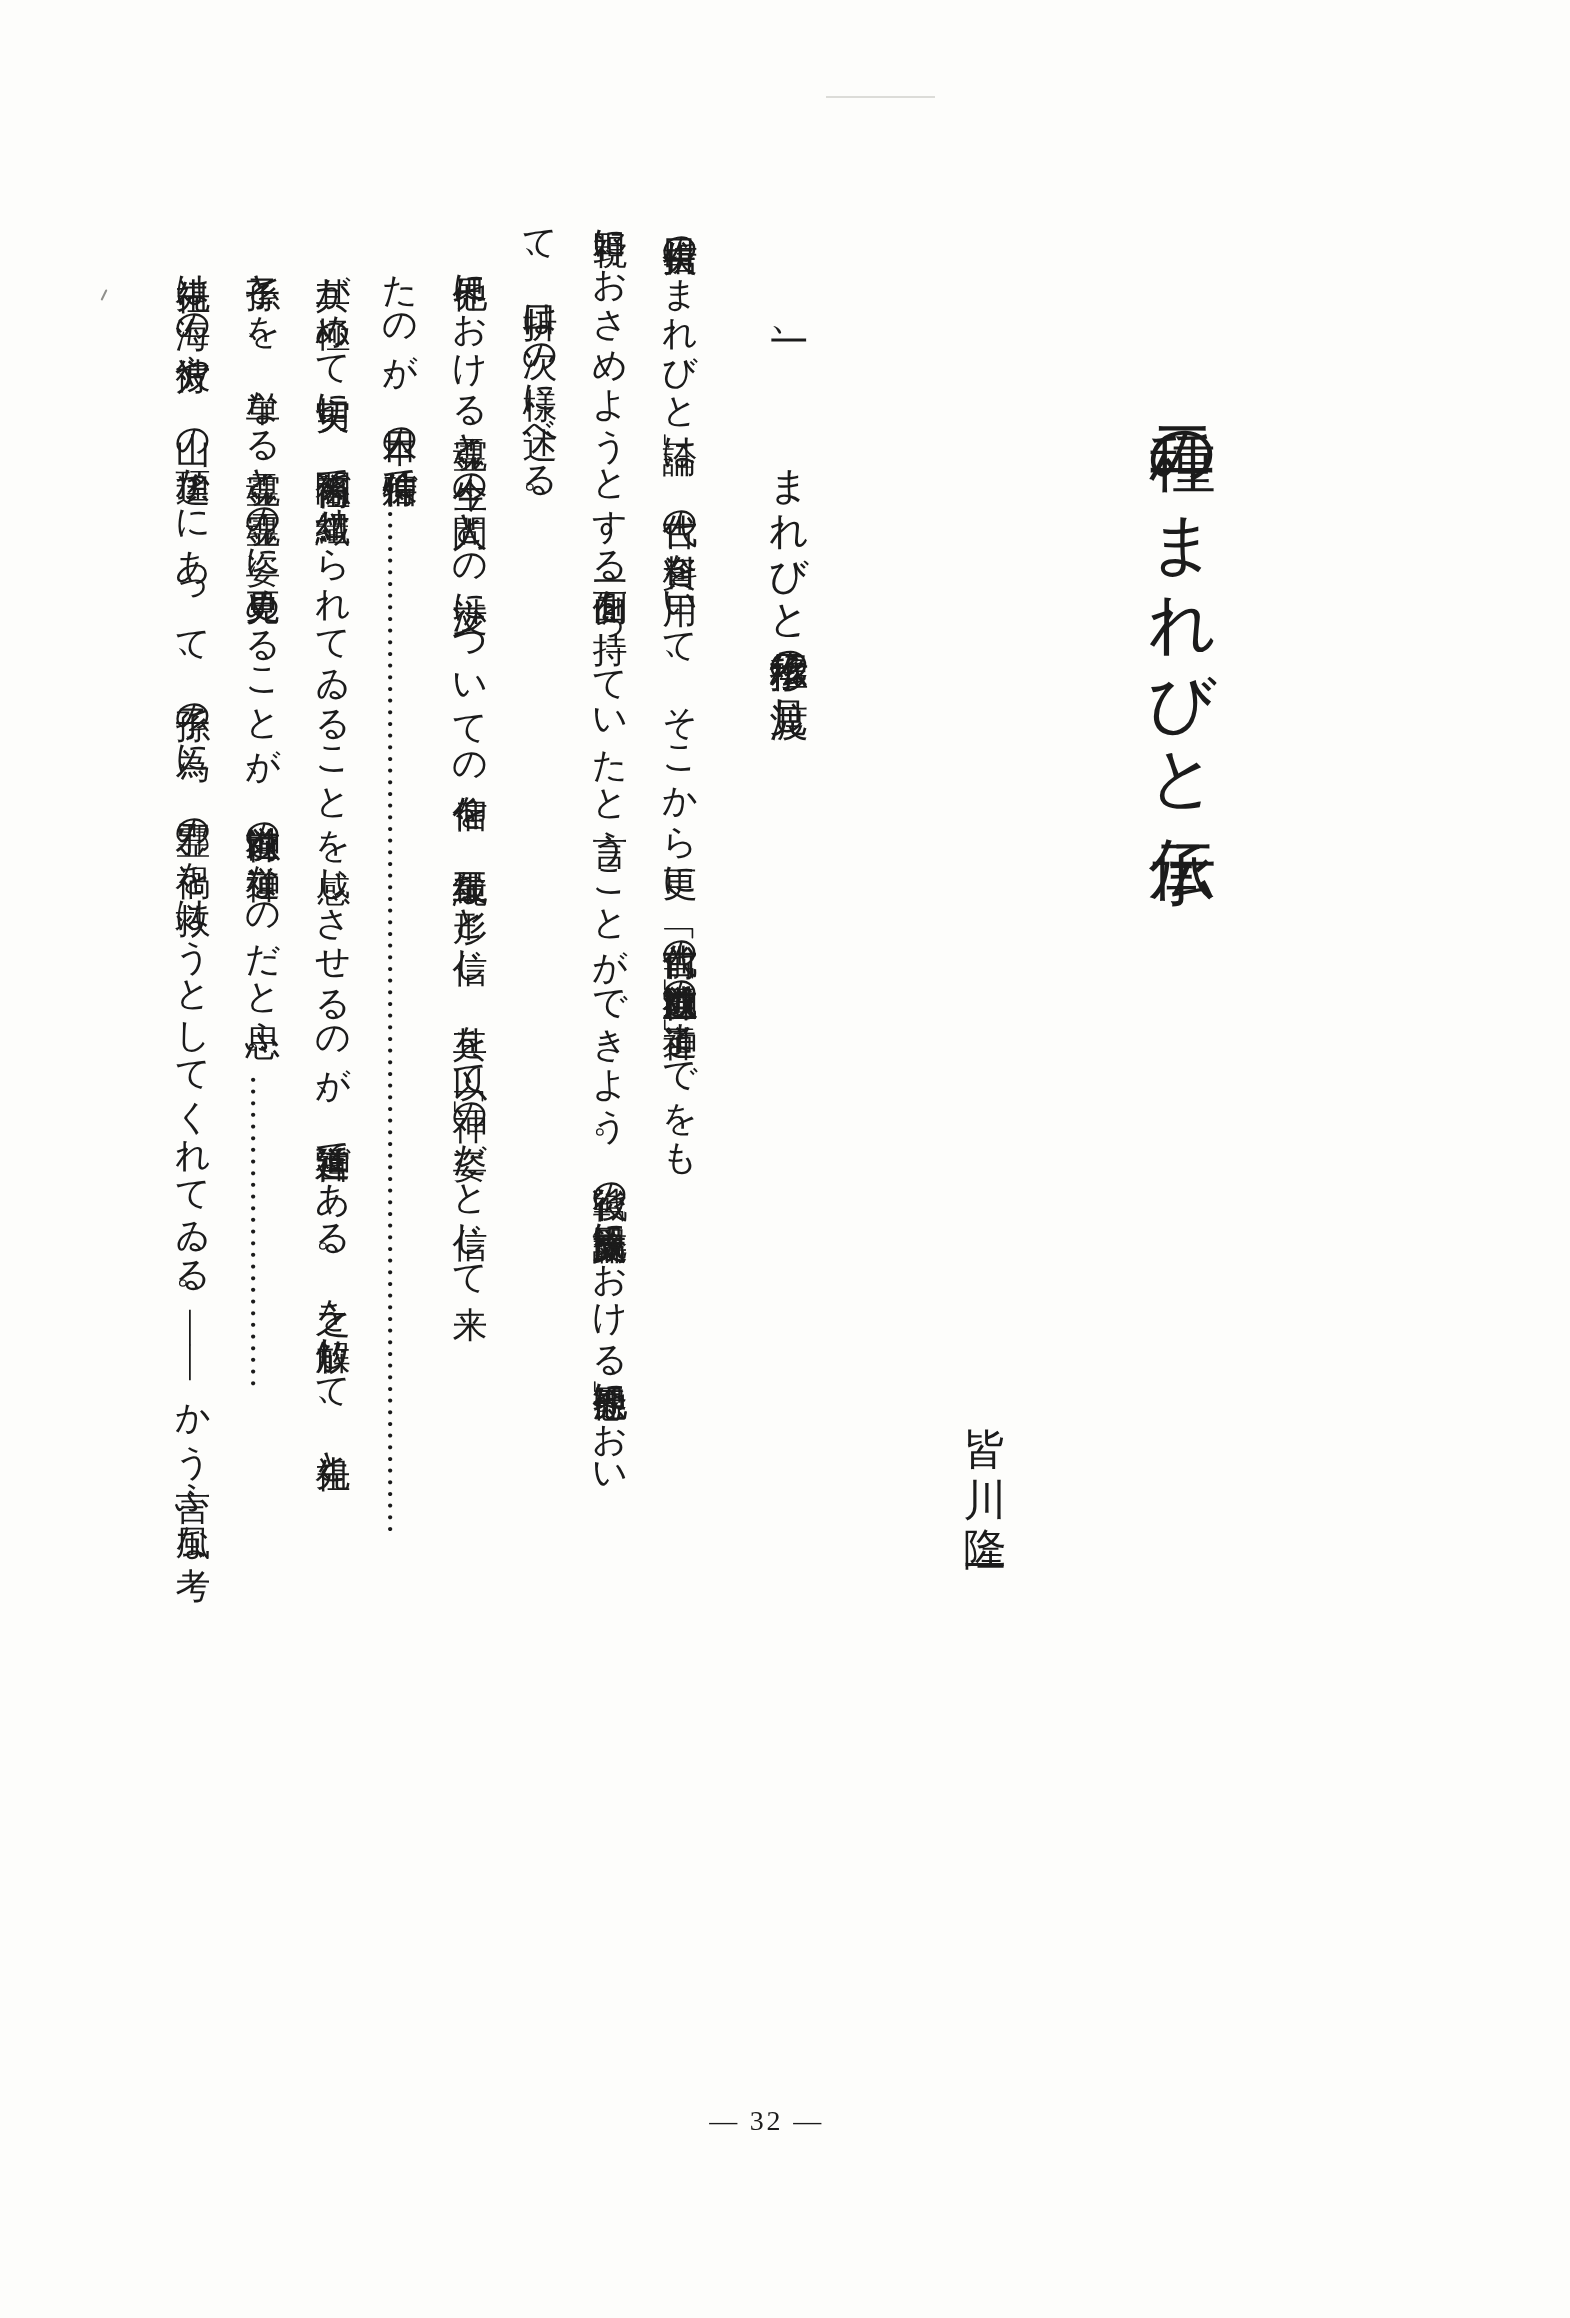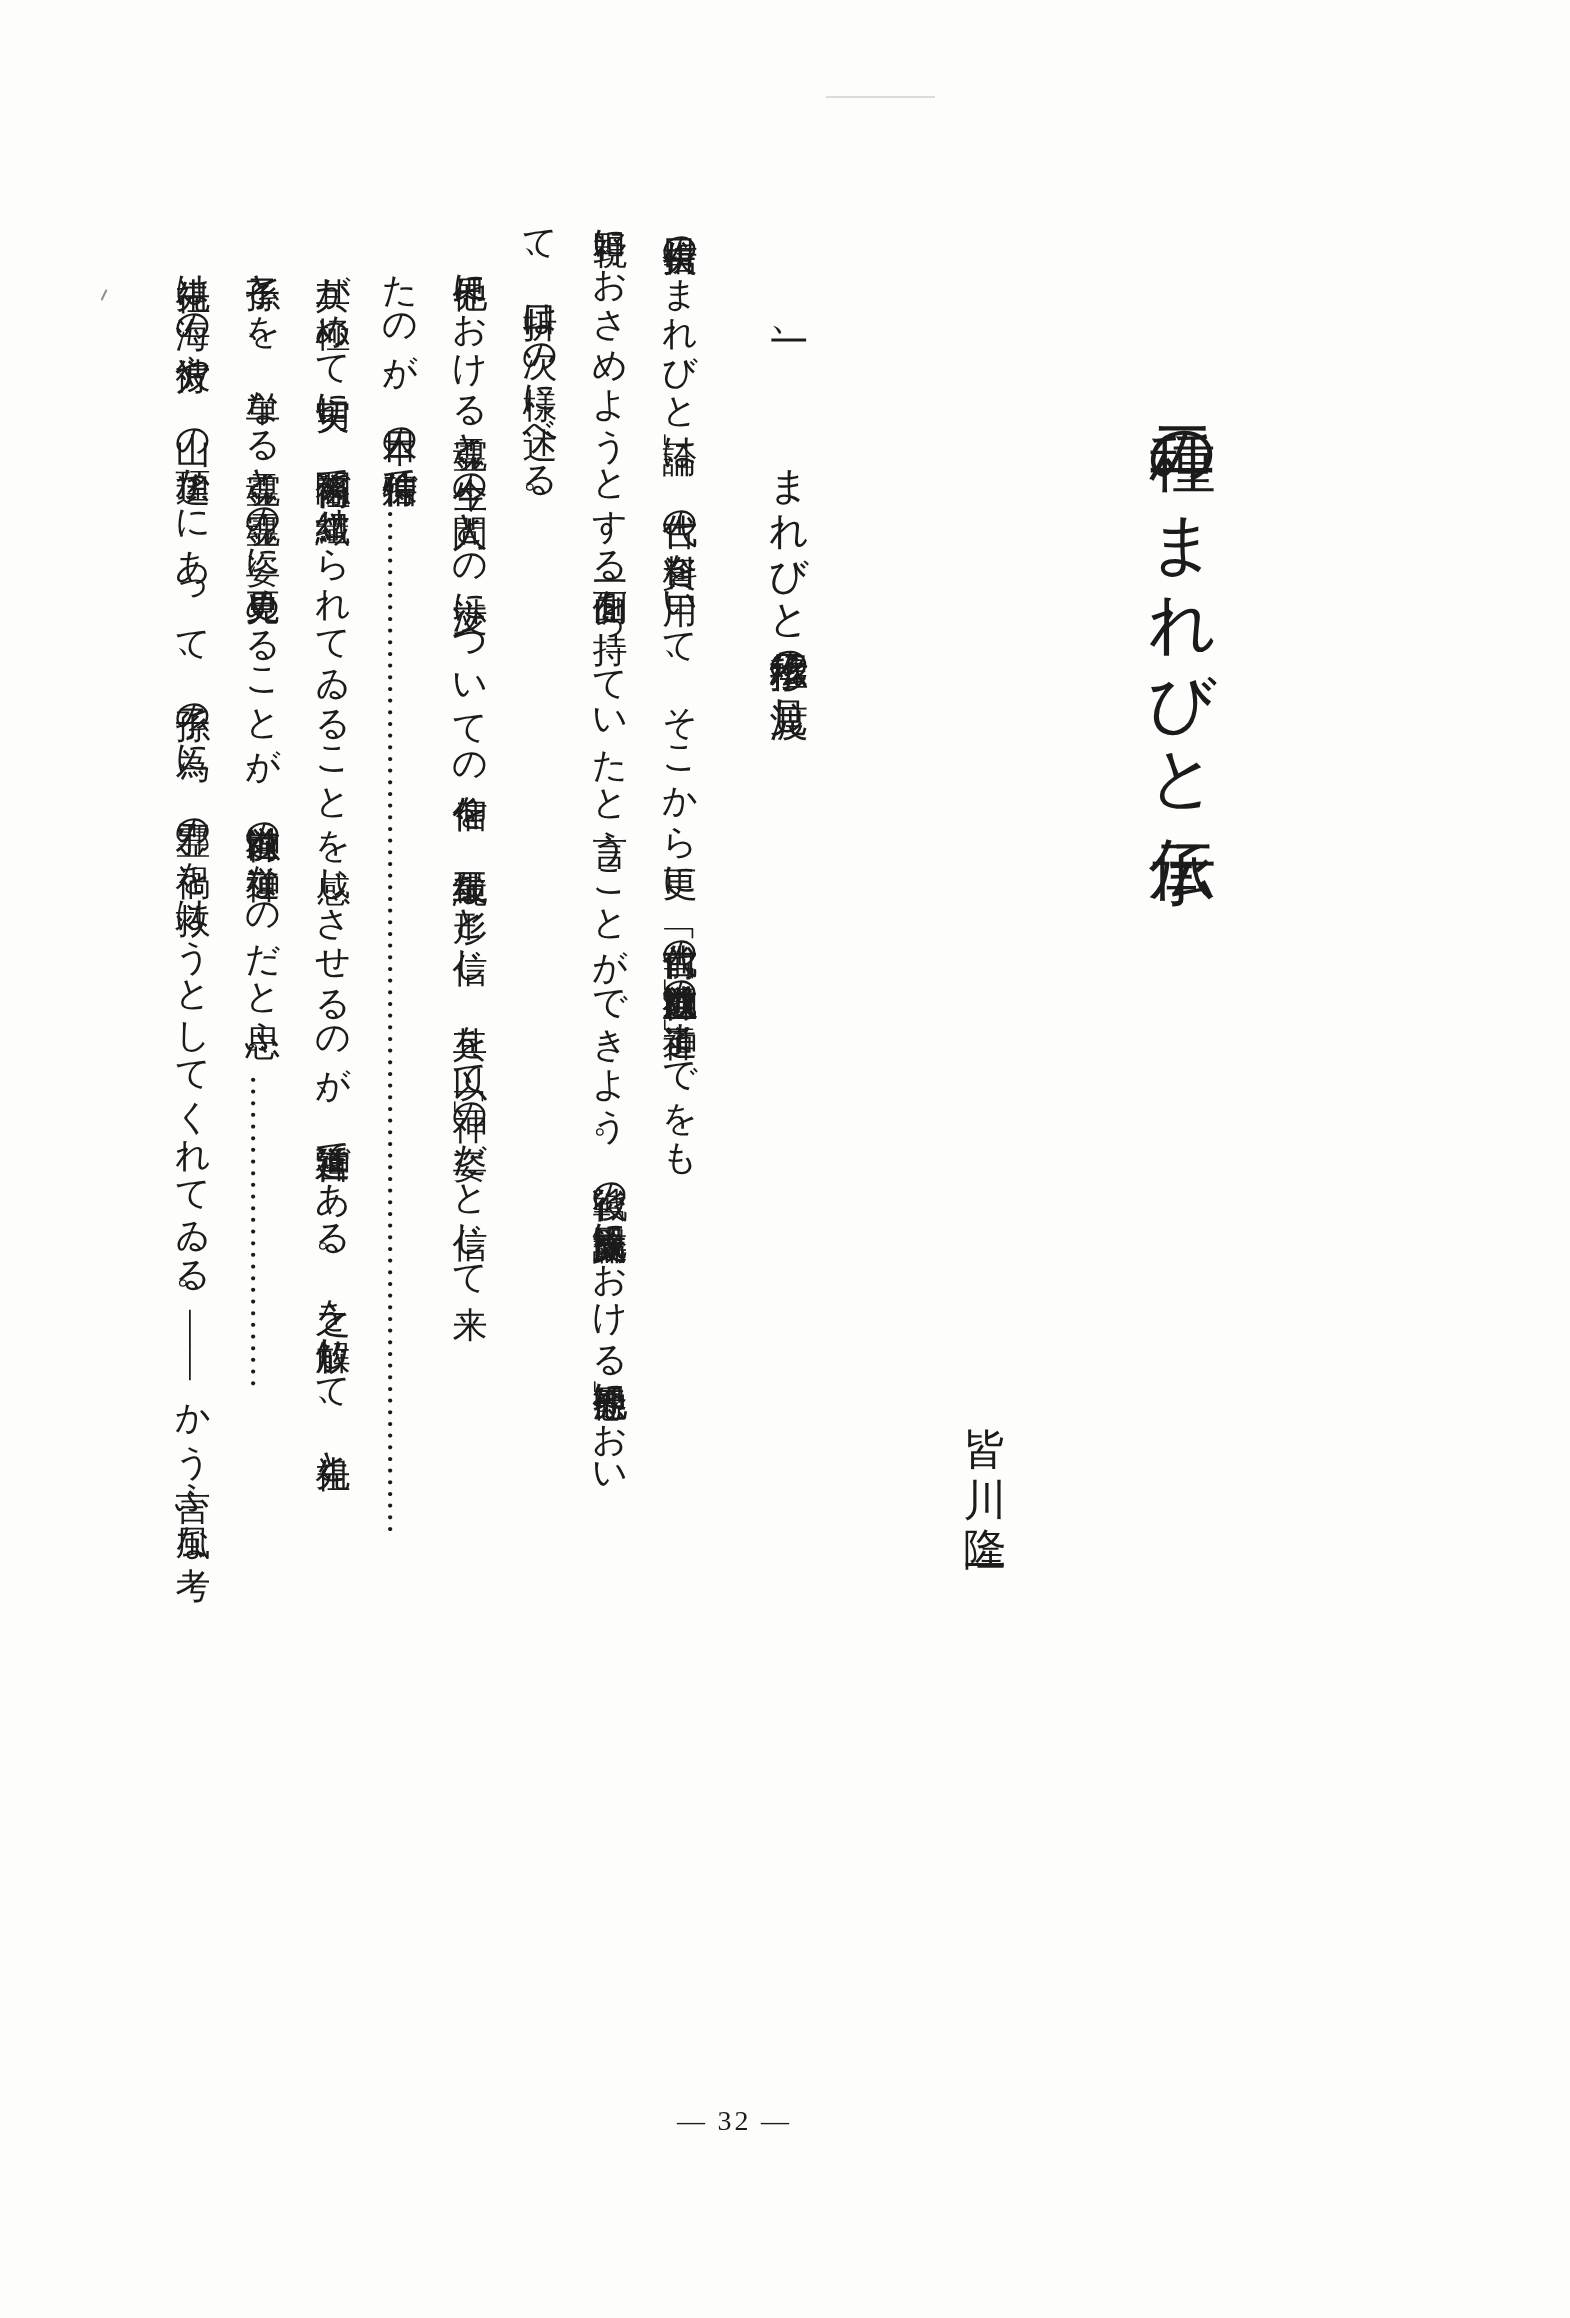--- a/index.html
+++ b/index.html
@@ -58,21 +58,21 @@
   .c4 { left: 450px; top: 250px; height: 1830px; }
   .c5 { left: 380px; top: 250px; height: 1830px; }
   .c6 { left: 313px; top: 250px; height: 1830px; }
   .c7 { left: 243px; top: 250px; height: 1830px; }
   .c8 { left: 173px; top: 250px; height: 1830px; }
   .page-number {
     position: absolute;
     left: 677px;
     top: 2105px;
     width: 147px;
-    text-align: left;
+    text-align: right;
     font-size: 28px;
     letter-spacing: 2.8px;
     color: #1b1b1b;
   }
   
   .artifact-line {
     position: absolute;
     left: 826px;
     top: 96px;
     width: 109px;

